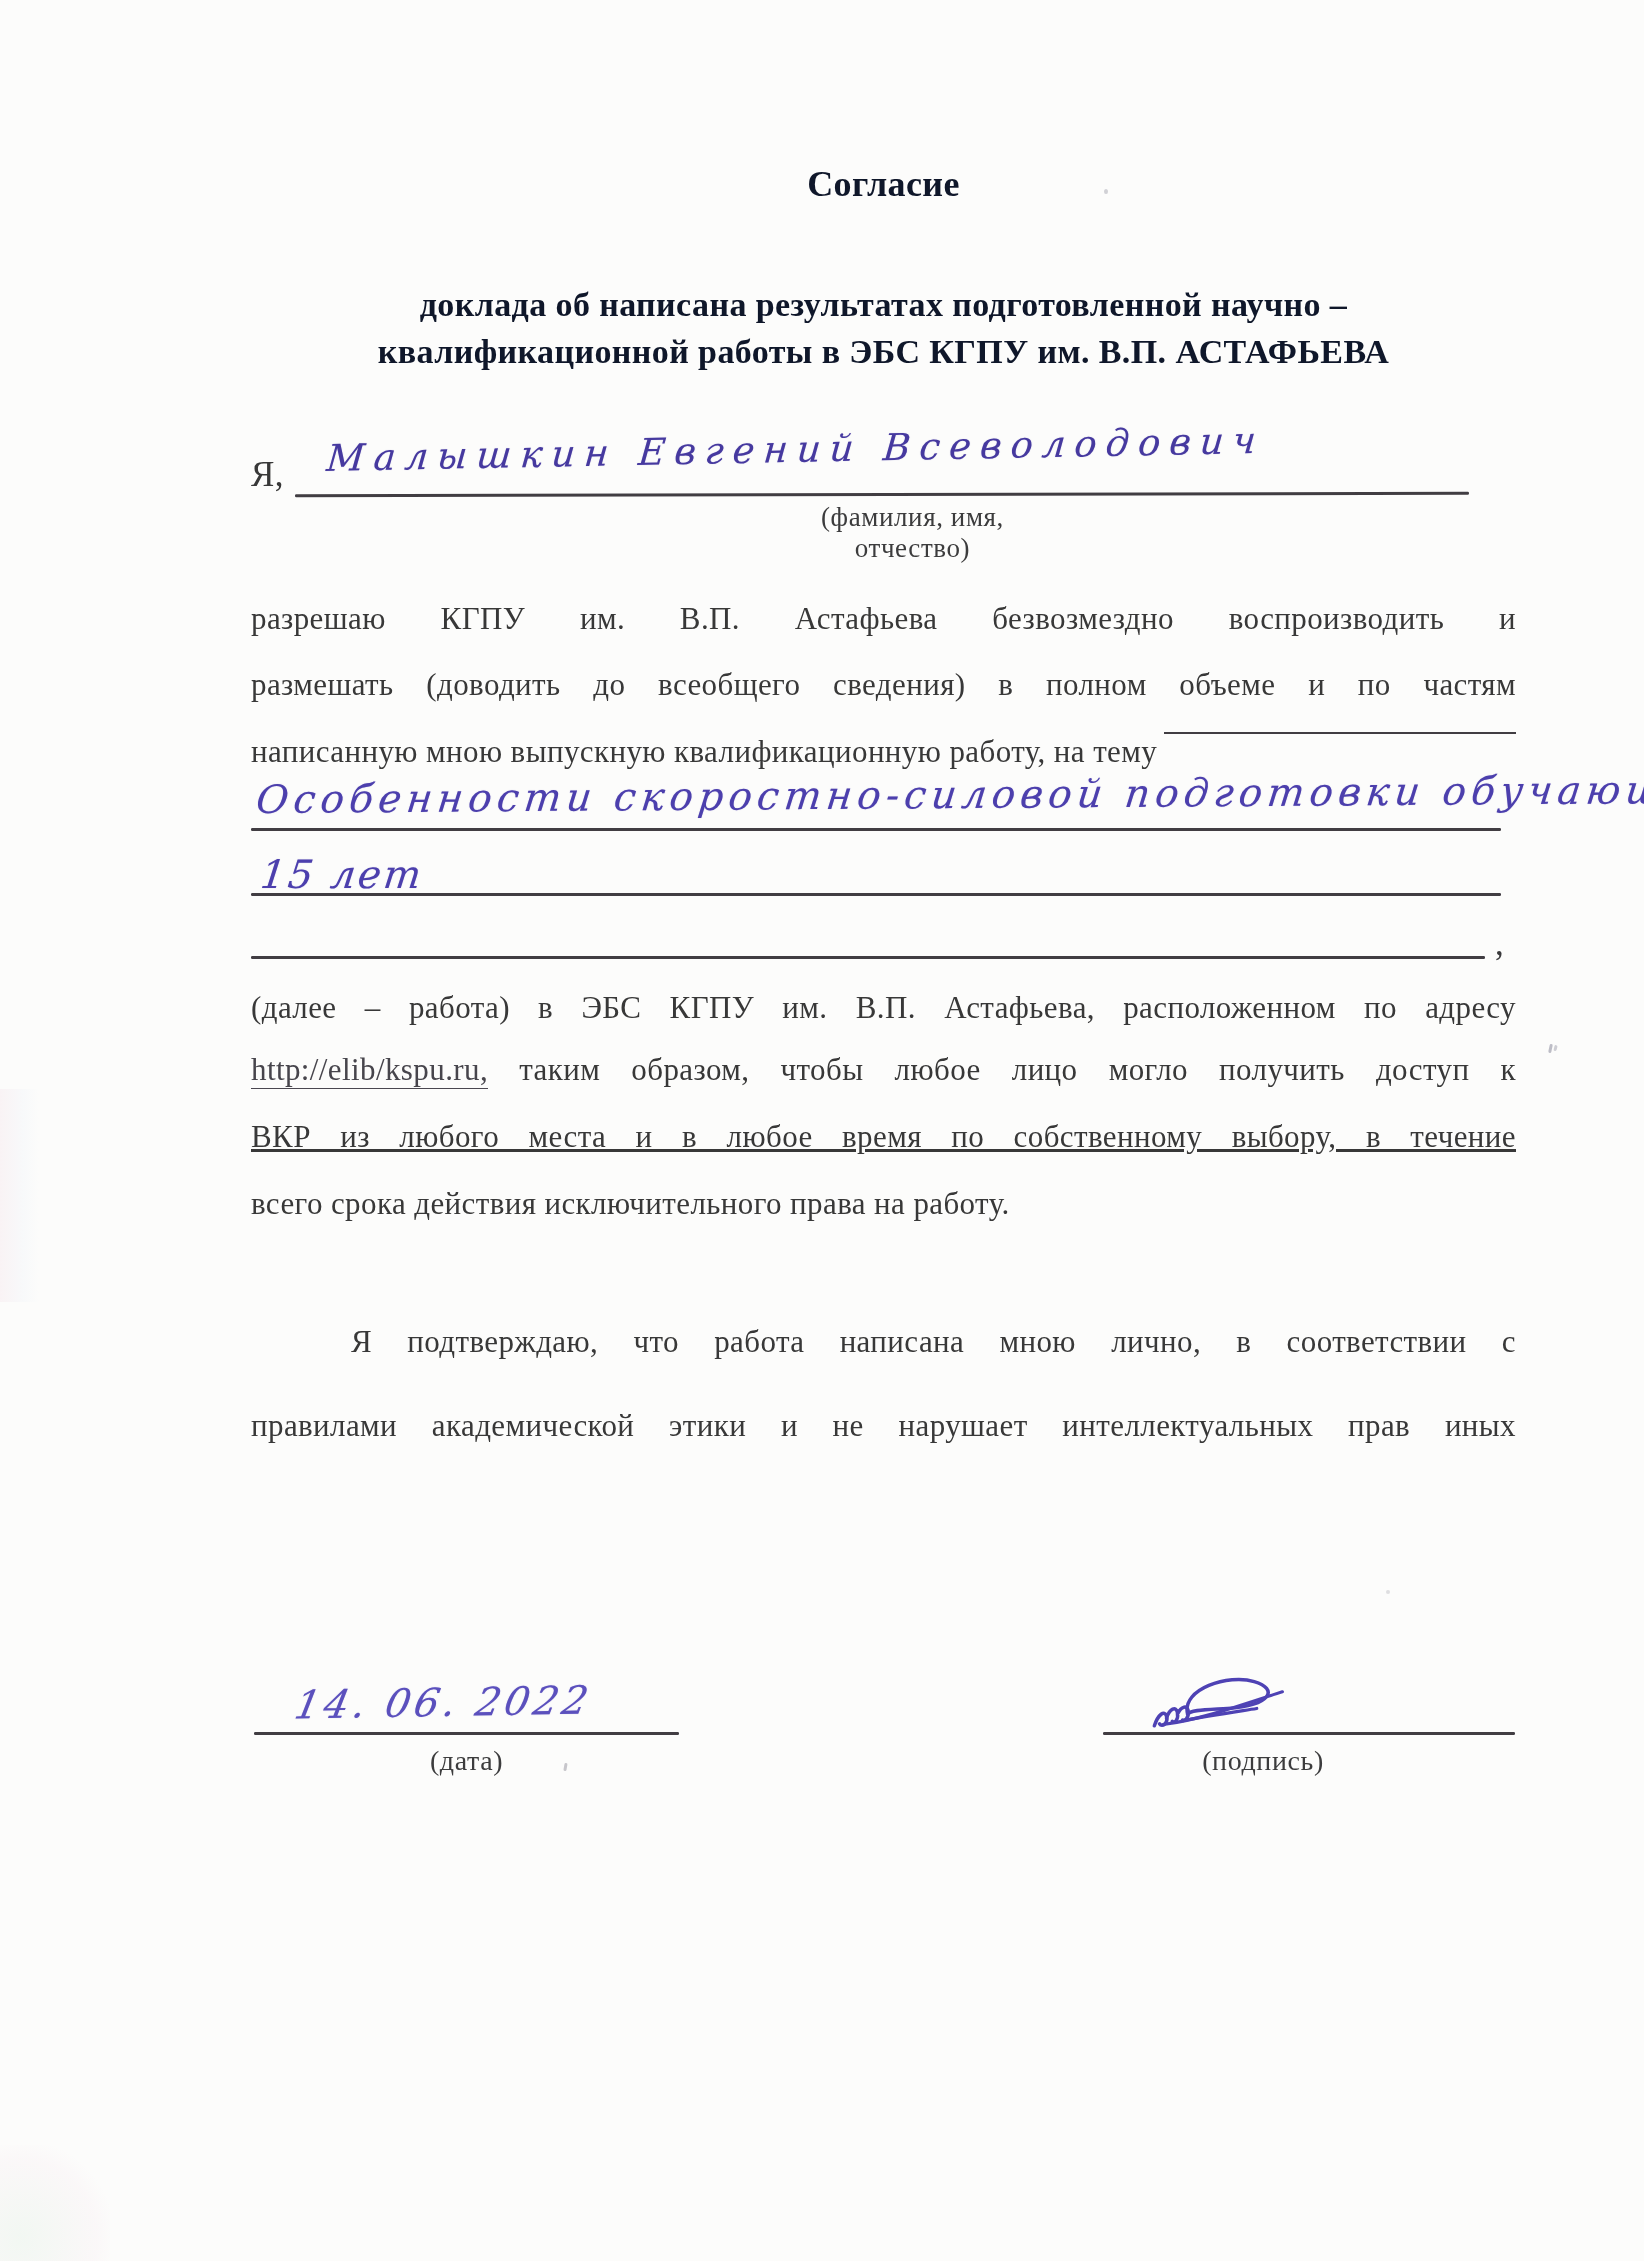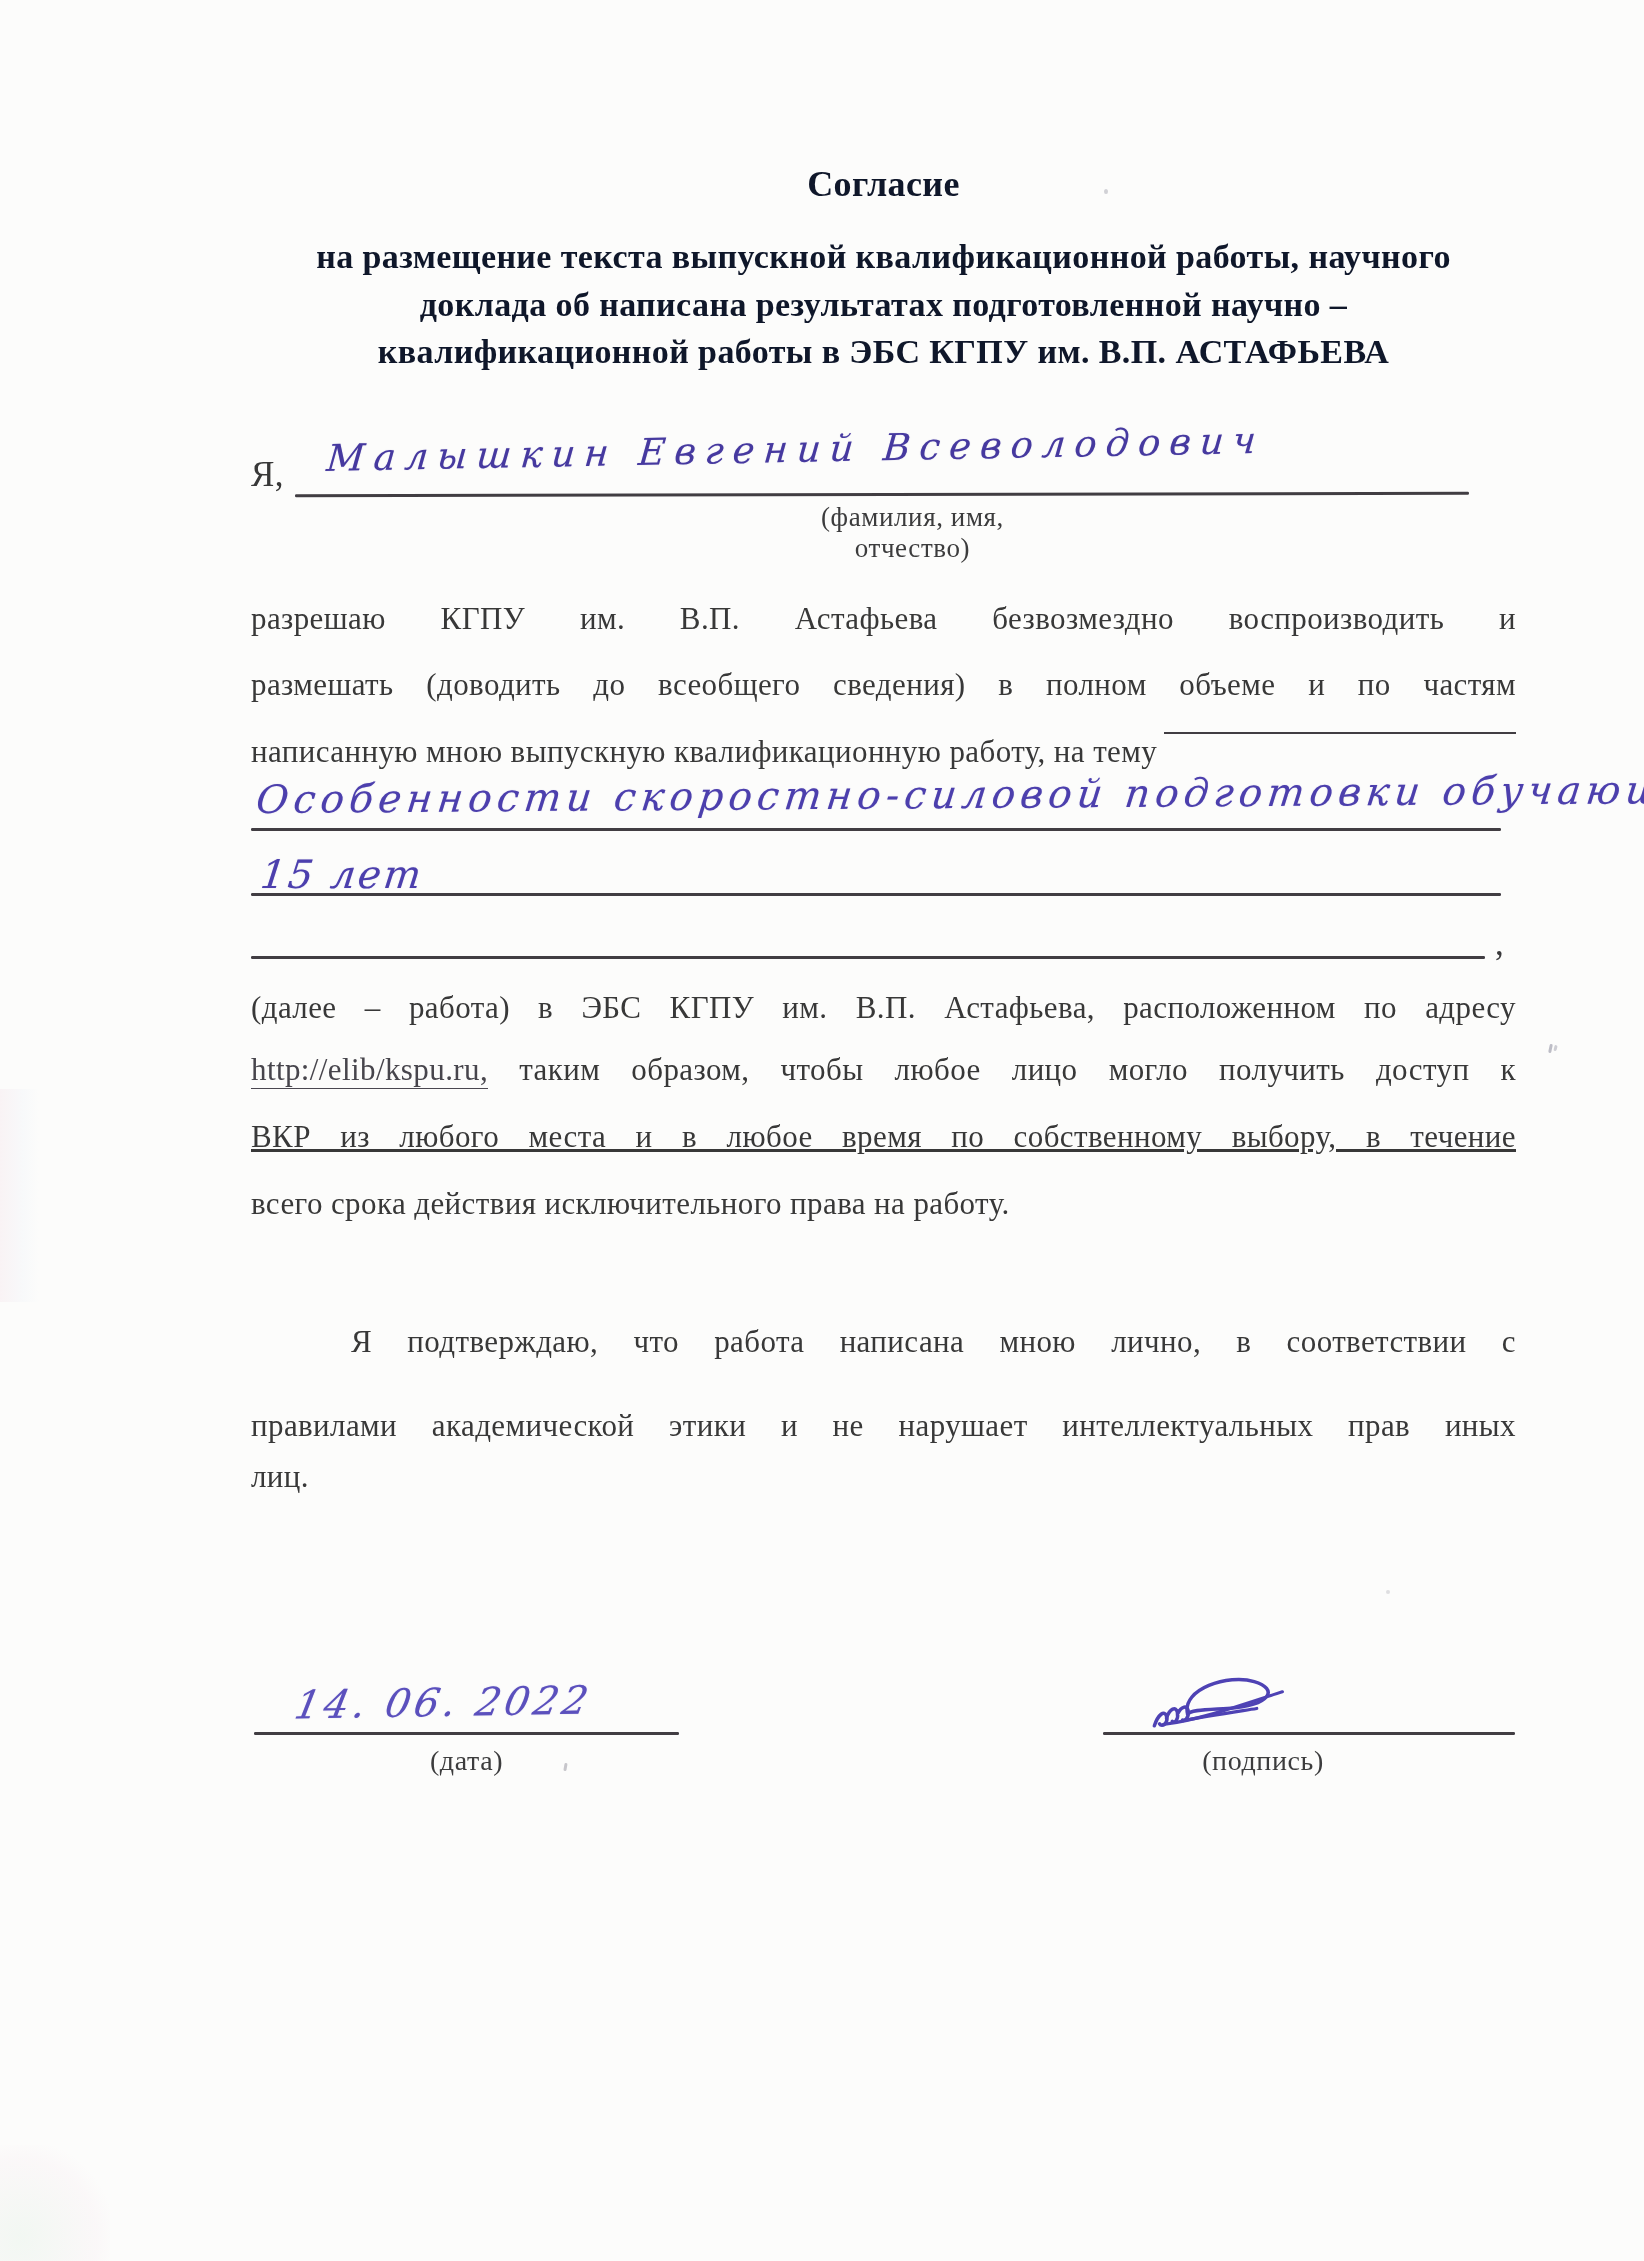--- a/index.html
+++ b/index.html
@@ -96,21 +96,20 @@
   <div class="artifact" style="left:0;top:2145px;width:110px;height:116px;
               background:radial-gradient(ellipse at 20% 80%, rgba(206,231,212,.22), rgba(238,210,224,.10) 60%, transparent 75%);"></div>
   <div class="noise" style="left:1104px;top:189px;width:3.9px;height:5.2px;background:rgba(110,110,125,.30);"></div>
   <div class="noise" style="left:1549px;top:1044px;width:3.2px;height:9px;background:rgba(95,95,120,.40);border-radius:1.9px;transform:rotate(12deg);"></div>
   <div class="noise" style="left:1554px;top:1045px;width:2.6px;height:6.4px;background:rgba(95,95,120,.30);border-radius:1.9px;transform:rotate(14deg);"></div>
   <div class="noise" style="left:564px;top:1763px;width:3.2px;height:7.7px;background:rgba(100,98,115,.35);border-radius:1.9px;transform:rotate(10deg);"></div>
   <div class="noise" style="left:1386px;top:1590px;width:3.9px;height:3.9px;background:rgba(120,120,130,.22);"></div>
 
   <div class="pline center-block bold title" style="top:164px;">Согласие</div>
 
-  <div class="pline center-block bold subtitle" style="top:233px;">на размещение текста выпускной квалификационной работы, научного</div>
   <div class="pline center-block bold subtitle" style="top:281px;">доклада об написана результатах подготовленной научно –</div>
   <div class="pline center-block bold subtitle" style="top:328px;">квалификационной работы в ЭБС КГПУ им. В.П. АСТАФЬЕВА</div>
 
   <div class="pline" style="top:455px;width:auto;font-size:35px;">Я,</div>
   <div class="hw hw-name" style="left:325px;top:437px;">Малышкин Евгений Всеволодович</div>
   <div class="rule" style="left:295px;top:493px;width:1174px;transform:rotate(-0.12deg);"></div>
   <div class="caption" style="left:761px;top:502px;width:303px;font-size:27px;">(фамилия, имя, отчество)</div>
 
   <div class="pline just" style="top:599px;">разрешаю КГПУ им. В.П. Астафьева безвозмездно воспроизводить и</div>
   <div class="pline just" style="top:665px;">размешать (доводить до всеобщего сведения) в полном объеме и по частям</div>
@@ -128,21 +127,20 @@
 
   <div class="pline just" style="top:988px;">(далее – работа) в ЭБС КГПУ им. В.П. Астафьева, расположенном по адресу</div>
   <div class="pline just" style="top:1050px;">
     <span class="urltext">http://elib/kspu.ru,</span><span> таким образом, чтобы любое лицо могло получить доступ к</span>
   </div>
   <div class="pline just" style="top:1117px;text-decoration:underline;">ВКР из любого места и в любое время по собственному выбору, в течение</div>
   <div class="pline" style="top:1184px;">всего срока действия исключительного права на работу.</div>
 
   <div class="pline just" style="top:1322px;text-indent:100px;">Я подтверждаю, что работа написана мною лично, в соответствии с</div>
   <div class="pline just" style="top:1390px;margin-top:16px;">правилами академической этики и не нарушает интеллектуальных прав иных</div>
-  <div class="pline" style="top:1457px;">лиц.</div>
 
   <div class="hw hw-date" style="left:296px;top:1680px;">14. 06. 2022</div>
   <div class="rule" style="left:254px;top:1732px;width:425px;"></div>
   <div class="caption" style="left:254px;top:1745px;width:425px;">(дата)</div>
 
   <svg class="sig" style="left:1145px;top:1672px;color:var(--ink_signature,#4e42b4);" width="148" height="64" viewBox="0 0 230 100">
     <path style="stroke:currentColor" stroke-width="5.5" d="M14,84 C20,66 30,59 33,69 C36,80 26,87 22,81"></path>
     <path style="stroke:currentColor" stroke-width="5.5" d="M33,72 C38,57 48,53 50,63 C52,74 46,81 42,77 M50,66 C56,53 66,51 67,62 C68,70 62,78 58,75"></path>
     <path style="stroke:currentColor" stroke-width="5.5" d="M66,66 C56,26 130,3 170,15 C208,26 198,52 128,57 C94,59 70,59 66,66"></path>
     <path style="stroke:currentColor" stroke-width="5" d="M28,82 C90,74 160,48 214,31"></path>

